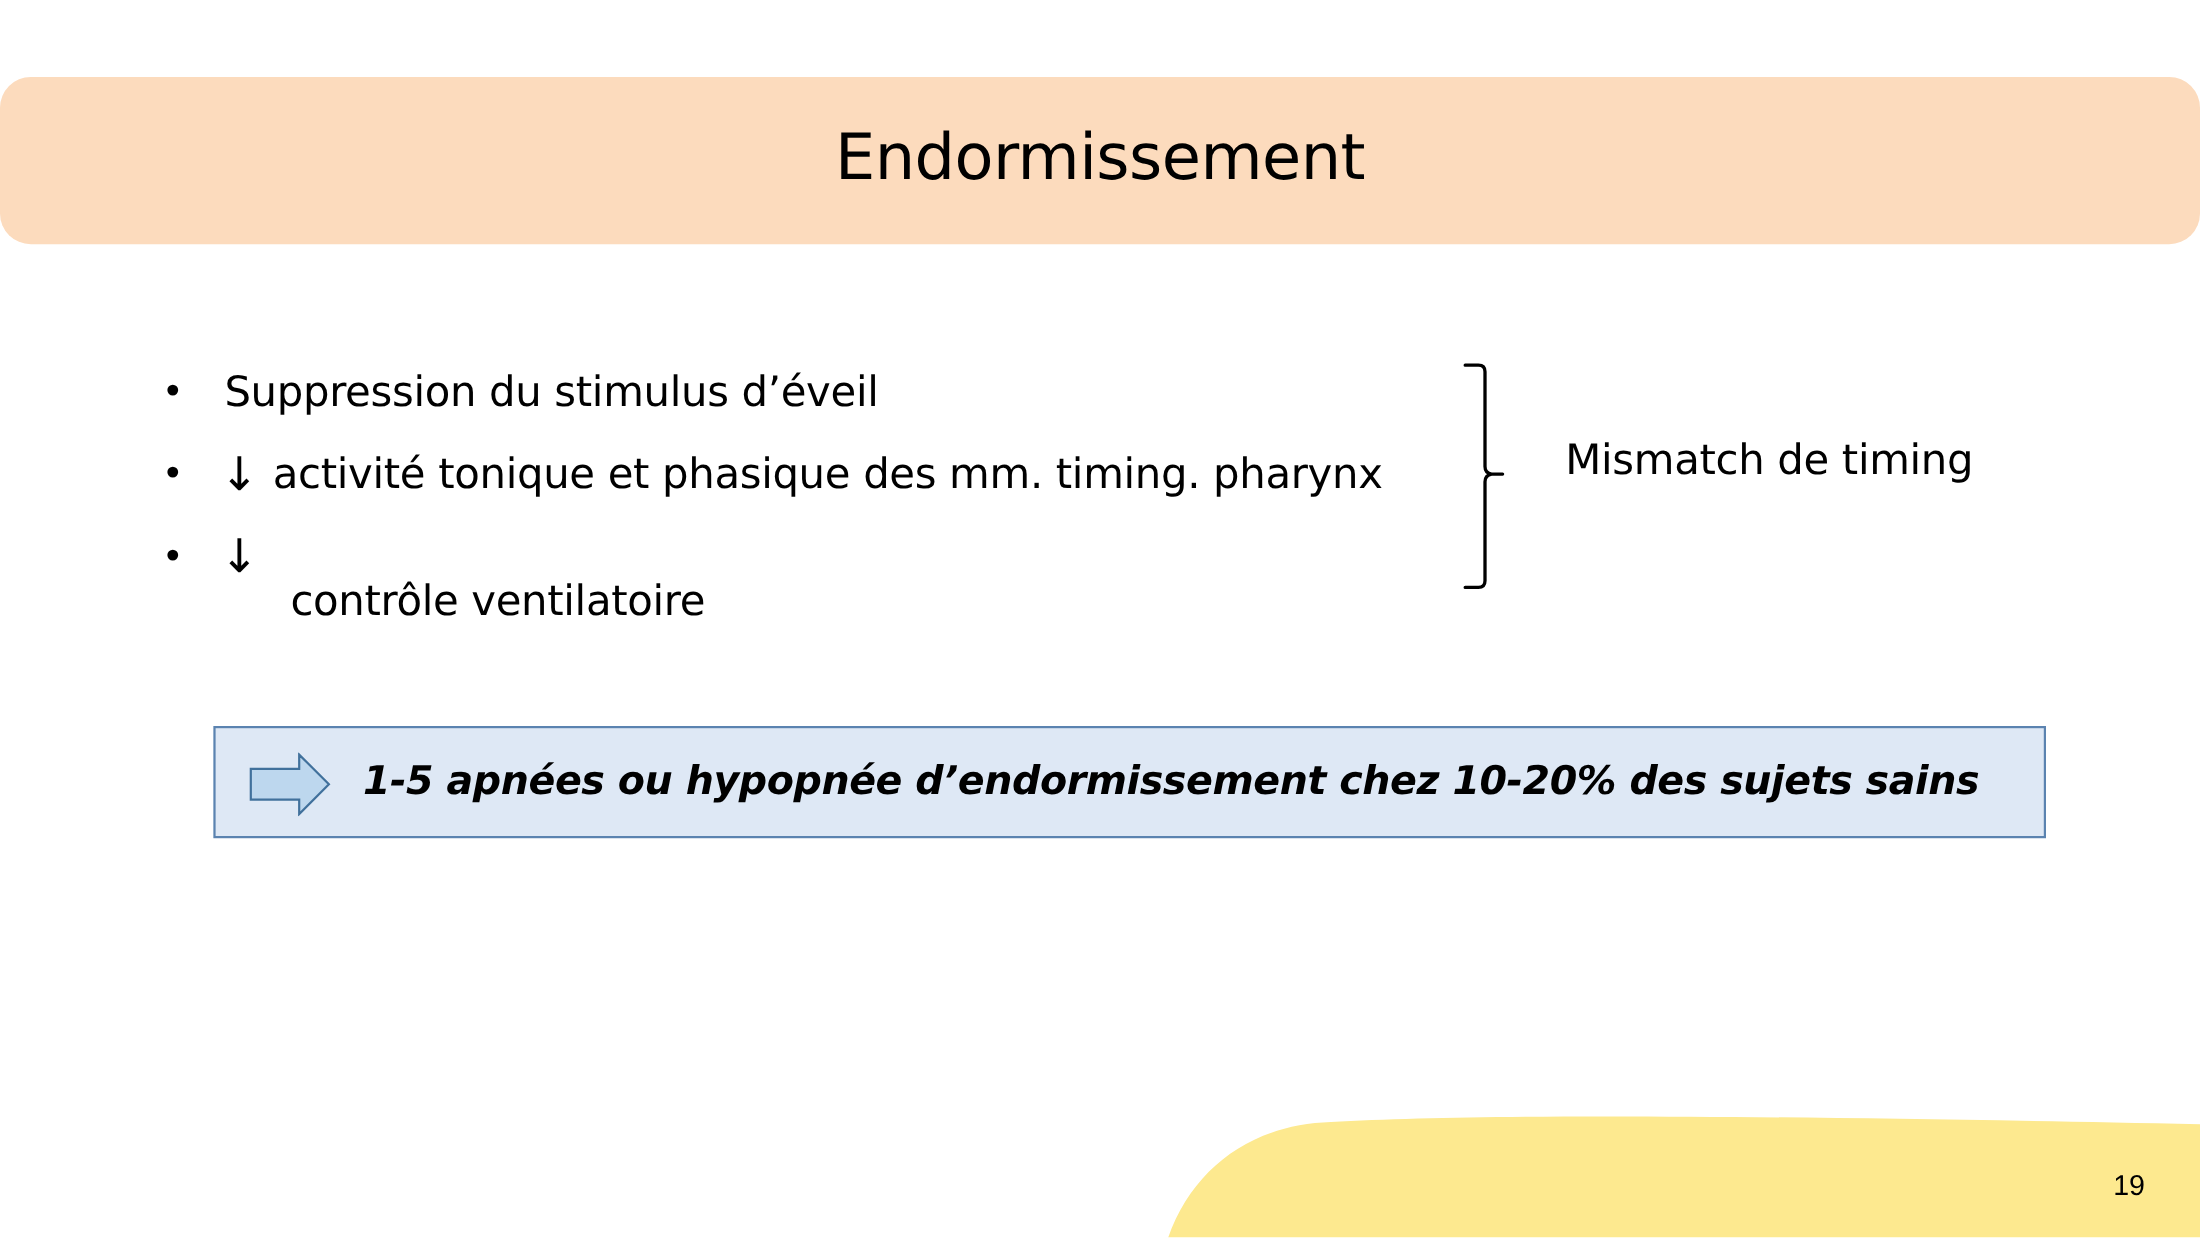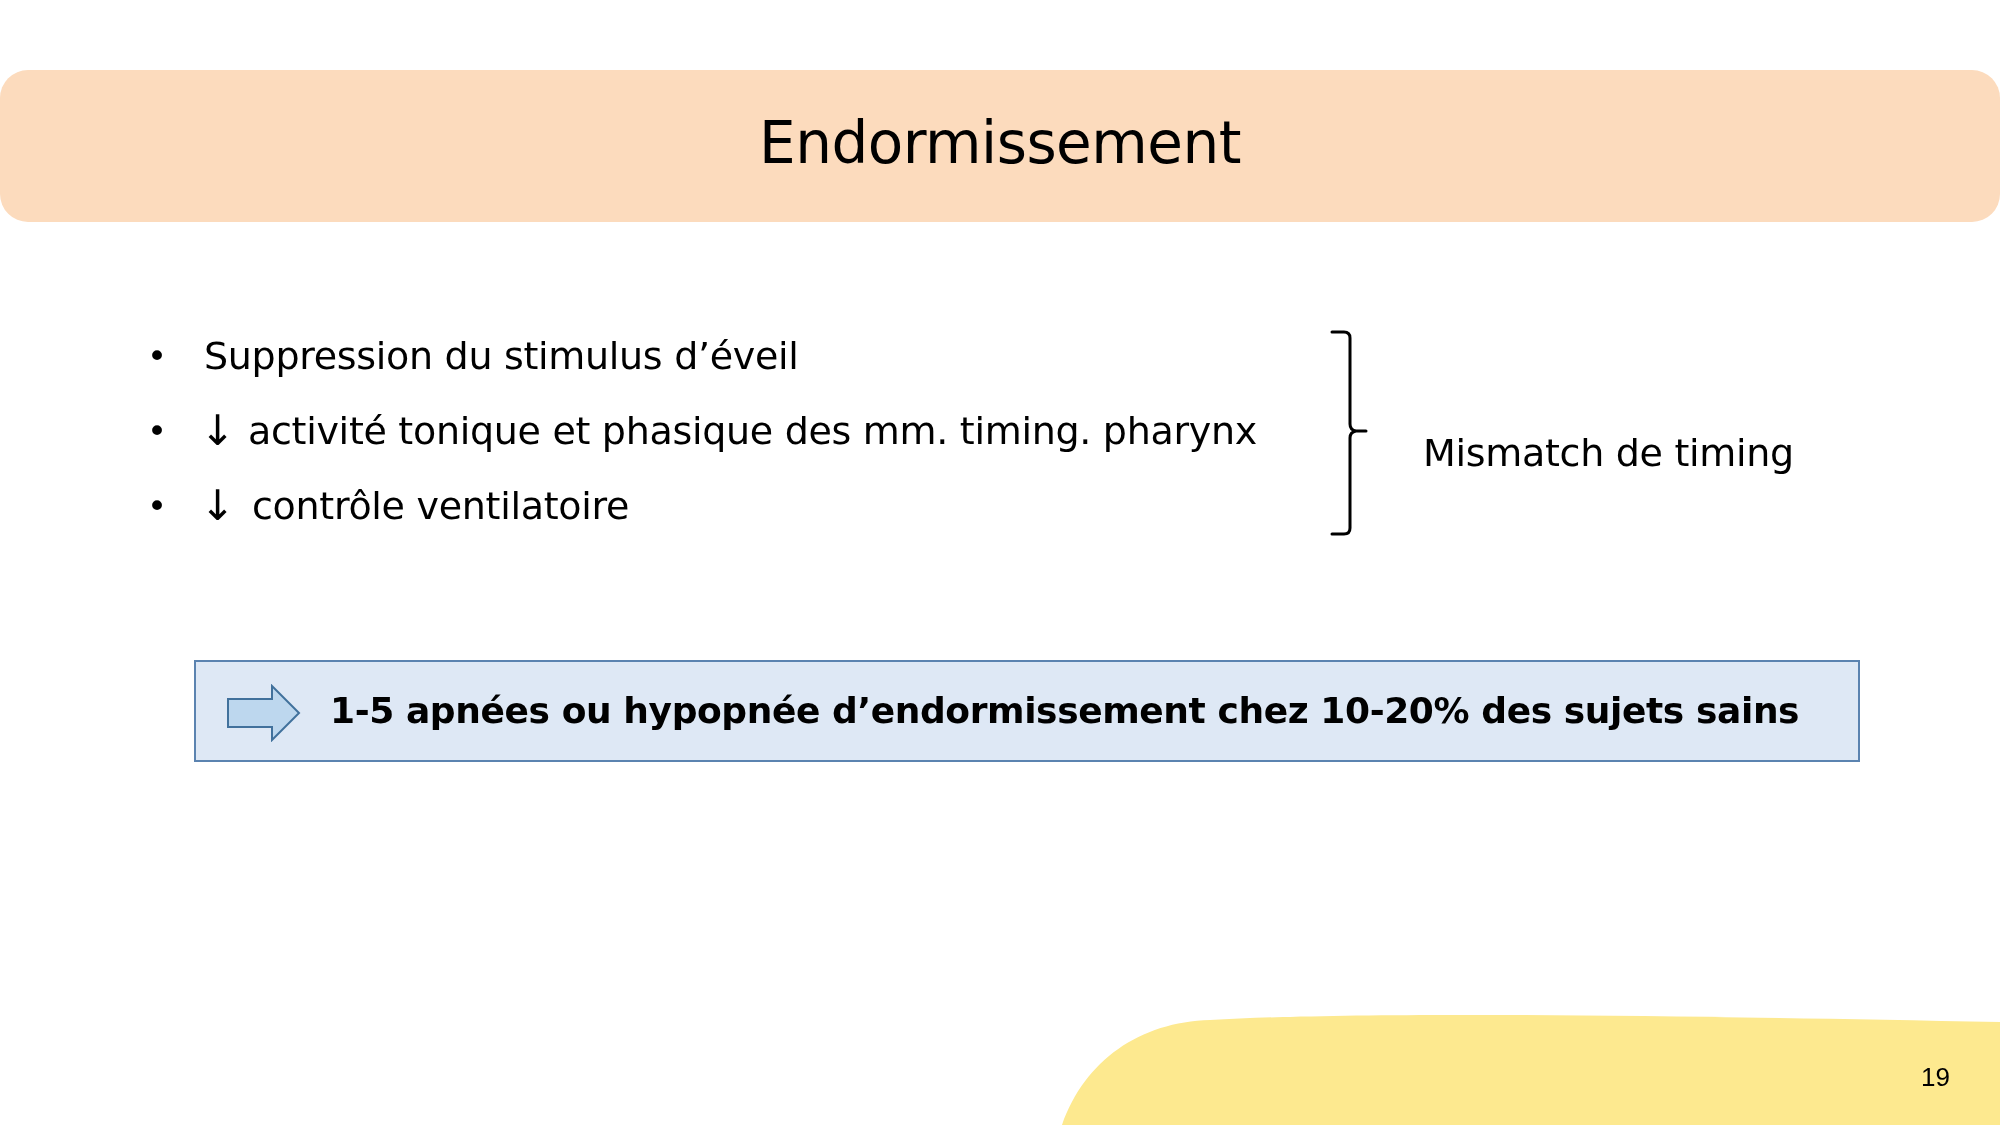--- a/index.html
+++ b/index.html
@@ -31,33 +31,33 @@
     font-family: "DejaVu Sans", sans-serif;
   }
   .bullet-text {
     position: absolute; top: 0; font-size: 38px; line-height: 60px;
     letter-spacing: -0.3px;
   }
   .brace {
     position: absolute; left: 1326px; top: 328px; width: 50px; height: 210px;
   }
   .brace-label {
-    position: absolute; left: 1423px; top: 423px; font-size: 38px; line-height: 60px;
+    position: absolute; left: 1423px; top: 388px; font-size: 38px; line-height: 60px;
     white-space: nowrap; letter-spacing: -0.3px;
   }
   .callout {
     position: absolute; left: 194px; top: 660px; width: 1666px; height: 102px;
     background: #DEE8F5; border: 2px solid #5B83B0; box-sizing: border-box;
   }
   .callout-arrow {
     position: absolute; left: 30px; top: 22px; width: 76px; height: 58px;
   }
   .callout-text {
     position: absolute; left: 134px; top: 0; height: 98px; line-height: 98px;
-    font-size: 36px; font-weight: bold; white-space: nowrap; letter-spacing: -0.4px;
+    font-size: 36px; font-weight: bold; white-space: nowrap; letter-spacing: -0.4px; font-style: italic;
   }
   .footer-shape {
     position: absolute; left: 0; top: 0; width: 2000px; height: 1125px;
     pointer-events: none;
   }
   .page-number {
     position: absolute; left: 1890px; top: 1060px; width: 60px; text-align: right;
     font-family: "Liberation Sans", sans-serif; font-size: 26px; line-height: 34px;
   }
 </style>
@@ -78,21 +78,21 @@
     <span class="bullet-text" style="left:204px;">Suppression du stimulus d’éveil</span>
   </div>
   <div class="bullet-row" style="top:401px;">
     <span class="bullet-dot">•</span>
     <span class="bullet-arrow">↓</span>
     <span class="bullet-text" style="left:248px;">activité tonique et phasique des mm. timing. pharynx</span>
   </div>
   <div class="bullet-row" style="top:476px;">
     <span class="bullet-dot">•</span>
     <span class="bullet-arrow">↓</span>
-    <span class="bullet-text" style="left:252px;">contrôle ventilatoire</span>
+    <span class="bullet-text" style="left:264px;margin-top:40px;">contrôle ventilatoire</span>
   </div>
 </div>
 
 <svg class="brace" viewBox="0 0 50 210" width="50" height="210">
   <path d="M6,4 L18,4 Q24,4 24,10 L24,96 Q24,102 30,103 L40,103 M30,103 Q24,104 24,110 L24,200 Q24,206 18,206 L6,206" fill="none" stroke="#000" stroke-width="3" stroke-linejoin="round" stroke-linecap="round"></path>
 </svg>
 <div class="brace-label">Mismatch de timing</div>
 
 <div class="callout">
   <svg class="callout-arrow" viewBox="0 0 76 58" width="76" height="58">

